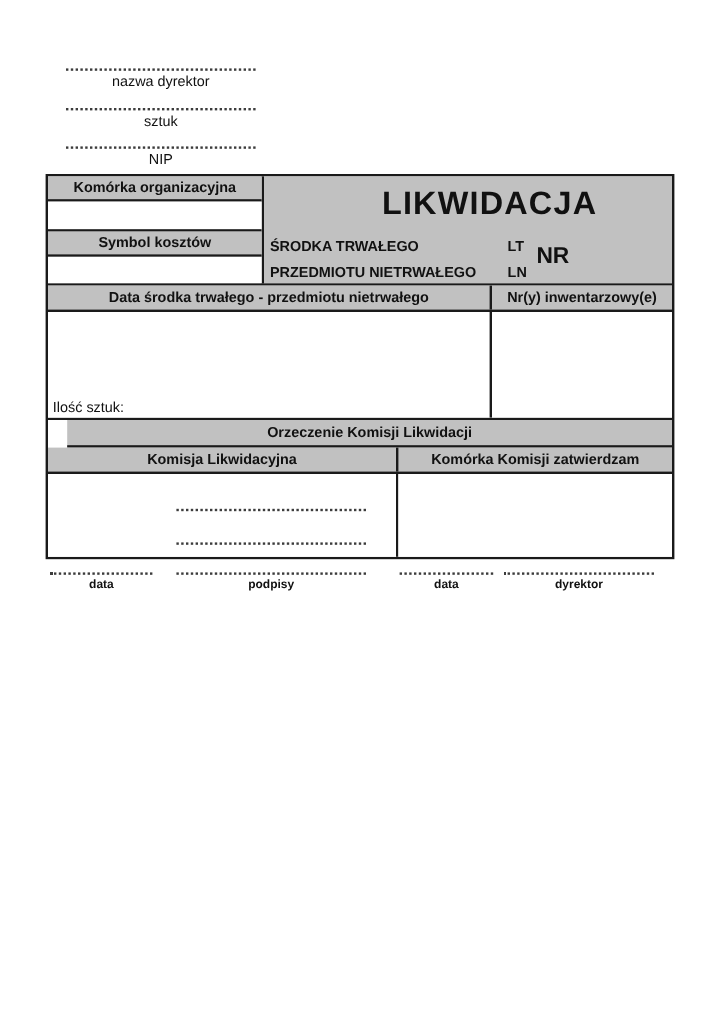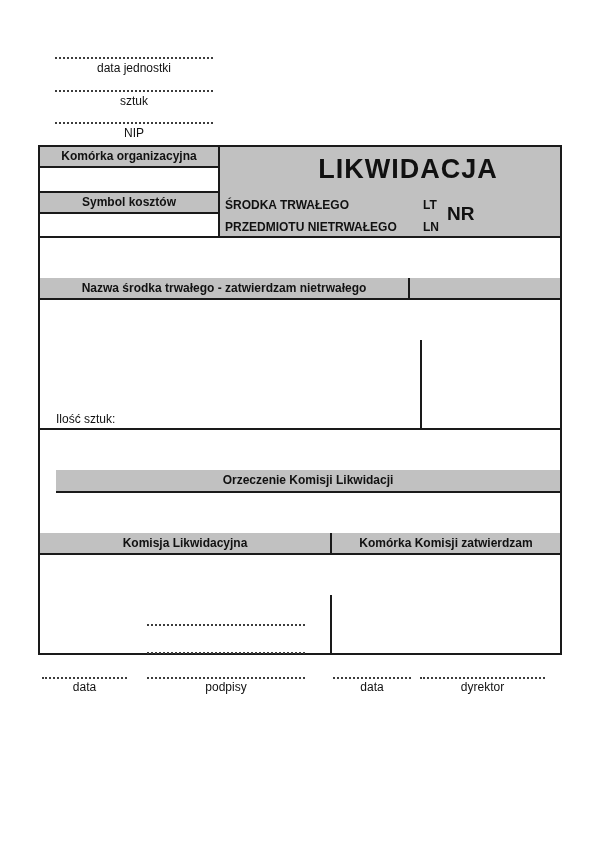--- a/index.html
+++ b/index.html
@@ -17,23 +17,23 @@
     overflow:hidden;
   }
   
   .hf{position:absolute;left:55px;width:158px;text-align:center;}
   .hf .dots{height:2px;border-bottom:2px dotted var(--dots);margin-bottom:3px;}
   .hf .hf-label{font-size:12px;line-height:13px;}
   .hf1{top:55px;} .hf2{top:88px;} .hf3{top:120px;}
 
   
   .form{
-    position:absolute;left:38px;top:145px;width:524px;height:510px;
+    position:absolute;left:38px;top:145px;width:524px;height:321px;
     box-sizing:border-box;border:2px solid var(--border);
-    display:flex;flex-direction:column;background:#fff;gap:40px;
+    display:flex;flex-direction:column;background:#fff;
   }
   .row{box-sizing:border-box;display:flex;border-bottom:2px solid var(--border);}
   .gray{background:var(--header-fill);}
   .hdr-text{font-weight:bold;font-size:12px;text-align:center;}
 
   
   .row1{height:91px;}
   .r1-left{box-sizing:border-box;width:180px;border-right:2px solid var(--border);display:flex;flex-direction:column;}
   .mini-hdr{box-sizing:border-box;height:21px;border-bottom:2px solid var(--border);
     background:var(--header-fill);font-weight:bold;font-size:12px;text-align:center;line-height:19px;}
@@ -43,55 +43,55 @@
   .form-title{margin-top:7px;text-align:center;font-weight:bold;font-size:27px;line-height:30px;letter-spacing:1px;}
   .subj{position:absolute;left:5px;right:0;font-weight:bold;font-size:12px;}
   .subj.l1{top:51px;} .subj.l2{top:73px;}
   .subj .code{position:absolute;left:198px;top:0;}
   .nr-label{position:absolute;left:227px;top:56px;font-weight:bold;font-size:19px;}
 
   
   .row2h{height:22px;}
   .row2h .c-left{box-sizing:border-box;width:370px;border-right:2px solid var(--border);line-height:20px;}
   .row2h .c-right{flex:1;line-height:20px;}
-  .row2b{height:90px;padding-left:12px;}
+  .row2b{height:90px;}
   .row2b .c-left{box-sizing:border-box;position:relative;width:370px;border-right:2px solid var(--border);background:#fff;}
   .row2b .c-right{flex:1;background:#fff;}
   .bottom-label{position:absolute;left:4px;bottom:2px;font-size:12px;}
 
   
   .row3h{height:23px;display:block;line-height:21px;margin-left:16px;}
   .row3b{height:79px;position:relative;display:block;background:#fff;}
 
   
   .row4h{height:22px;}
   .row4h .c-left{box-sizing:border-box;width:292px;border-right:2px solid var(--border);line-height:20px;}
   .row4h .c-right{flex:1;line-height:20px;}
   .row4b{flex:1;border-bottom:none;}
   .k-left{box-sizing:border-box;position:relative;width:292px;border-right:2px solid var(--border);background:#fff;}
   .k-right{position:relative;flex:1;background:#fff;}
   .dotline{position:absolute;height:2px;border-bottom:2px dotted var(--dots);}
   .dl-a{left:107px;width:158px;top:27px;}
   .dl-b{left:107px;width:158px;top:55px;}
   .sig{position:absolute;text-align:center;}
   .sig .dots{height:2px;border-bottom:2px dotted var(--dots);margin-bottom:2px;}
-  .sig .sig-label{font-size:12px;line-height:13px;}
+  .sig .sig-label{font-size:10px;line-height:13px;font-weight:bold;}
   .sig-kdate{left:2px;width:85px;top:80px;}
   .sig-kpodpisy{left:107px;width:158px;top:80px;}
   .sig-adate{left:1px;width:78px;top:80px;}
   .sig-adir{left:88px;width:125px;top:80px;}
 </style>
 </head>
 <body>
 
 <div class="page">
 
   <div class="hf hf1">
     <div class="dots"></div>
-    <div class="hf-label">data jednostki</div>
+    <div class="hf-label">nazwa dyrektor</div>
   </div>
   <div class="hf hf2">
     <div class="dots"></div>
     <div class="hf-label">sztuk</div>
   </div>
   <div class="hf hf3">
     <div class="dots"></div>
     <div class="hf-label">NIP</div>
   </div>
 
@@ -112,21 +112,22 @@
         </div>
         <div class="subj l2">
           <span>PRZEDMIOTU NIETRWAŁEGO</span>
           <span class="code">LN</span>
         </div>
         <div class="nr-label">NR</div>
       </div>
     </div>
 
     <div class="row row2h gray">
-      <div class="c-left hdr-text">Nazwa środka trwałego - zatwierdzam nietrwałego</div>
+      <div class="c-left hdr-text">Data środka trwałego - przedmiotu nietrwałego</div>
+      <div class="c-right hdr-text">Nr(y) inwentarzowy(e)</div>
     </div>
     <div class="row row2b">
       <div class="c-left">
         <div class="bottom-label">Ilość sztuk:</div>
       </div>
       <div class="c-right"></div>
     </div>
 
     <div class="row row3h gray hdr-text">Orzeczenie Komisji Likwidacji</div>
 

